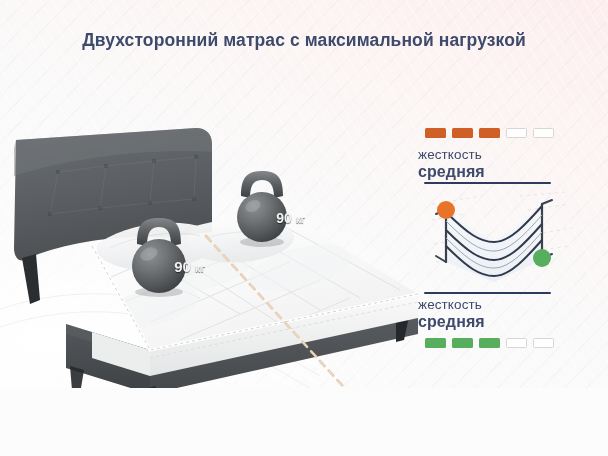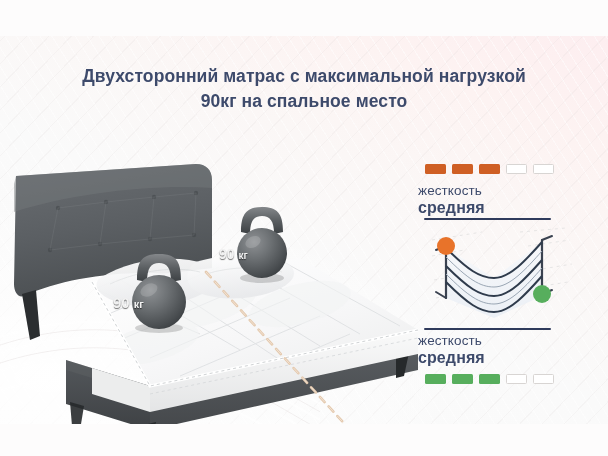--- a/index.html
+++ b/index.html
@@ -5,21 +5,20 @@
   html,body{margin:0;padding:0;}
   body{
     width:608px;height:456px;overflow:hidden;
     font-family:"Liberation Sans","DejaVu Sans",sans-serif;
     background:#fdfcfc;
   }
   .stage{
     position:relative;width:608px;height:388px;overflow:hidden;
     background:
       linear-gradient(205deg, #fdeef0 0%, #fdf3f2 18%, #fbf7f6 36%, #fafafa 55%, #fbfbfb 100%);
-    margin-top: 36px;
   }
   
   .tex-a,.tex-b,.tex-c{position:absolute;inset:0;pointer-events:none;}
   .tex-a{
     background-image:repeating-linear-gradient(58deg, rgba(255,255,255,0) 0 9px, rgba(255,255,255,.85) 9px 10px);
     opacity:.55;
   }
   .tex-b{
     background-image:repeating-linear-gradient(-46deg, rgba(210,205,205,0) 0 15px, rgba(215,208,208,.30) 15px 16px);
     opacity:.5;
@@ -39,21 +38,21 @@
   }
   .title .l2{display:block;}
 
   
   .bed{position:absolute;left:0;top:118px;width:420px;height:300px;}
 
   
   .kb{position:absolute;}
   .kb .lbl{
     position:absolute;left:0;right:0;top:52%;
-    text-align:left;color:#f2f2f2;font-weight:700;
+    text-align:right;color:#f2f2f2;font-weight:700;
     text-shadow:0 1px 1px rgba(0,0,0,.55);
     pointer-events:none;
   }
   .kb1{left:113px;top:214px;width:92px;height:84px;}
   .kb1 .lbl{font-size:15px;}
   .kb2{left:219px;top:168px;width:86px;height:80px;}
   .kb2 .lbl{font-size:14px;}
   .kb .unit{font-size:.72em;}
 
   
@@ -95,21 +94,20 @@
       <path d="M-20,204 C60,158 150,150 230,178 C290,199 330,229 372,250"></path>
     </g>
     <g fill="none" stroke="#e9e4e4" stroke-width="1" opacity=".75">
       <path d="M-20,158 C60,112 150,104 230,132 C290,153 330,183 372,204"></path>
       <path d="M-20,176 C60,130 150,122 230,150 C290,171 330,201 372,222"></path>
     </g>
   </svg>
 
   <div class="title">
     <span>Двухсторонний матрас с максимальной нагрузкой</span>
-    <span class="l2">90кг на спальное место</span>
   </div>
 
   <div class="bed">
     <svg width="420" height="300" viewBox="0 0 420 300">
       <defs>
         <linearGradient id="gHead" x1="0" y1="0" x2="0.25" y2="1">
           <stop offset="0%" stop-color="#6a6e72"></stop>
           <stop offset="55%" stop-color="#5b5f63"></stop>
           <stop offset="100%" stop-color="#4c5053"></stop>
         </linearGradient>

